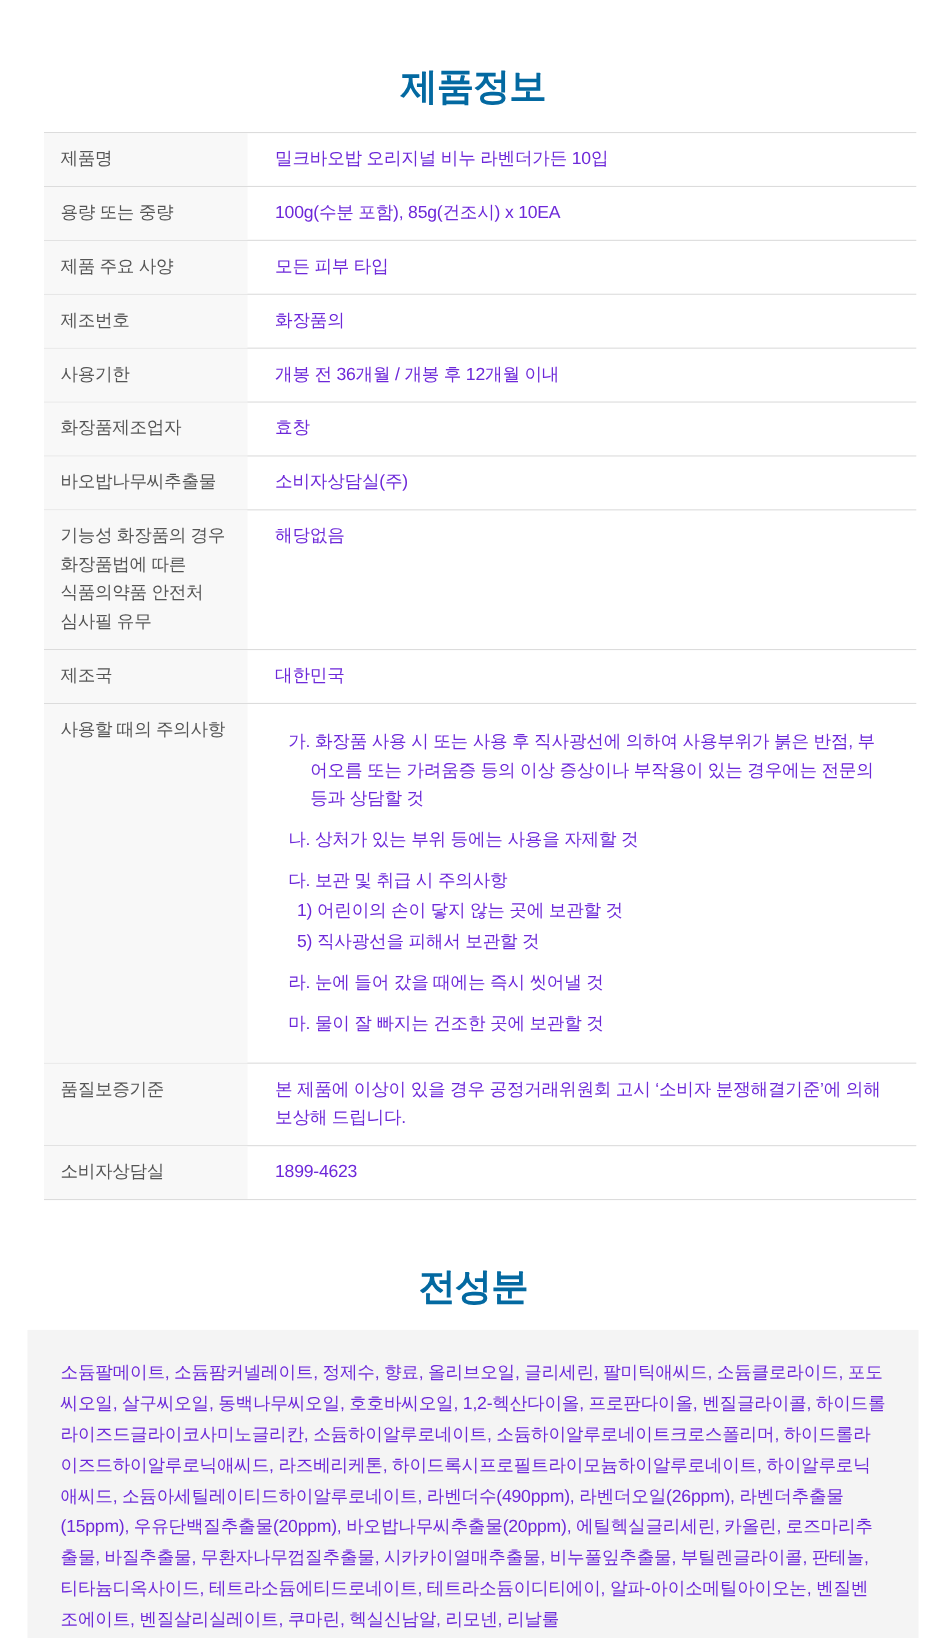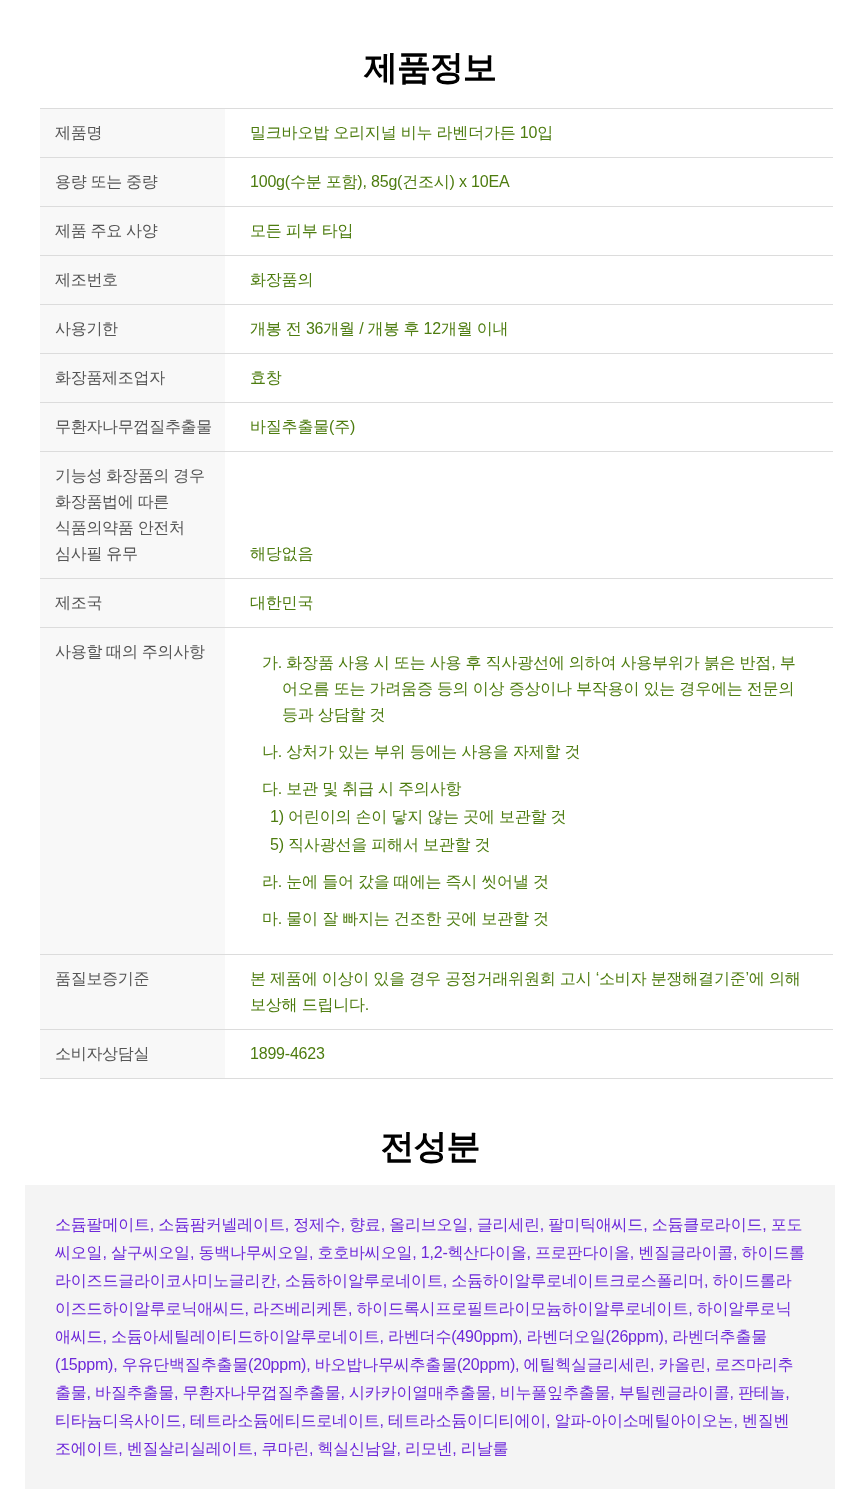--- a/index.html
+++ b/index.html
@@ -8,25 +8,25 @@
     background: #ffffff;
     font-family: "Liberation Sans", sans-serif;
   }
   .page {
     width: 860px;
     margin: 0 auto;
     background: #ffffff;
   }
   .section-title {
     margin: 0;
-    padding-top: 44px;
+    padding-top: 56px;
     font-size: 34px;
     line-height: 46px;
     font-weight: 700;
-    color: #000000;
+    color: #0369a1;
     text-align: center;
     letter-spacing: -1px;
   }
   .info-table {
     margin: 18px 27px 0 40px;
     border-bottom: 1px solid #dcdcdc;
     font-size: 16px;
   }
   .row {
     display: flex;
@@ -45,22 +45,22 @@
   }
   .label-text {
     white-space: pre-line;
     letter-spacing: -0.3px;
   }
   .value-cell {
     flex: 1;
     min-width: 0;
     padding: 11px 18px 11px 25px;
     display: flex;
-    align-items: flex-end;
-    color: #4d7c0f;
+    align-items: flex-start;
+    color: #6d28d9;
     line-height: 26px;
   }
   .vwrap {
     display: flow-root;
     width: 100%;
   }
   .vtext {
     margin: 0;
     letter-spacing: -0.2px;
   }
@@ -158,25 +158,25 @@
     </div>
     <div class="cell value-cell">
       <div class="vwrap">
             <p class="vtext">효창</p>
           </div>
     </div>
   </div>
 
   <div class="row">
     <div class="cell label-cell">
-      <span class="label-text">무환자나무껍질추출물</span>
-    </div>
-    <div class="cell value-cell">
-      <div class="vwrap">
-            <p class="vtext">바질추출물(주)</p>
+      <span class="label-text">바오밥나무씨추출물</span>
+    </div>
+    <div class="cell value-cell">
+      <div class="vwrap">
+            <p class="vtext">소비자상담실(주)</p>
           </div>
     </div>
   </div>
 
   <div class="row">
     <div class="cell label-cell">
       <span class="label-text">기능성 화장품의 경우
 화장품법에 따른
 식품의약품 안전처
 심사필 유무</span>

